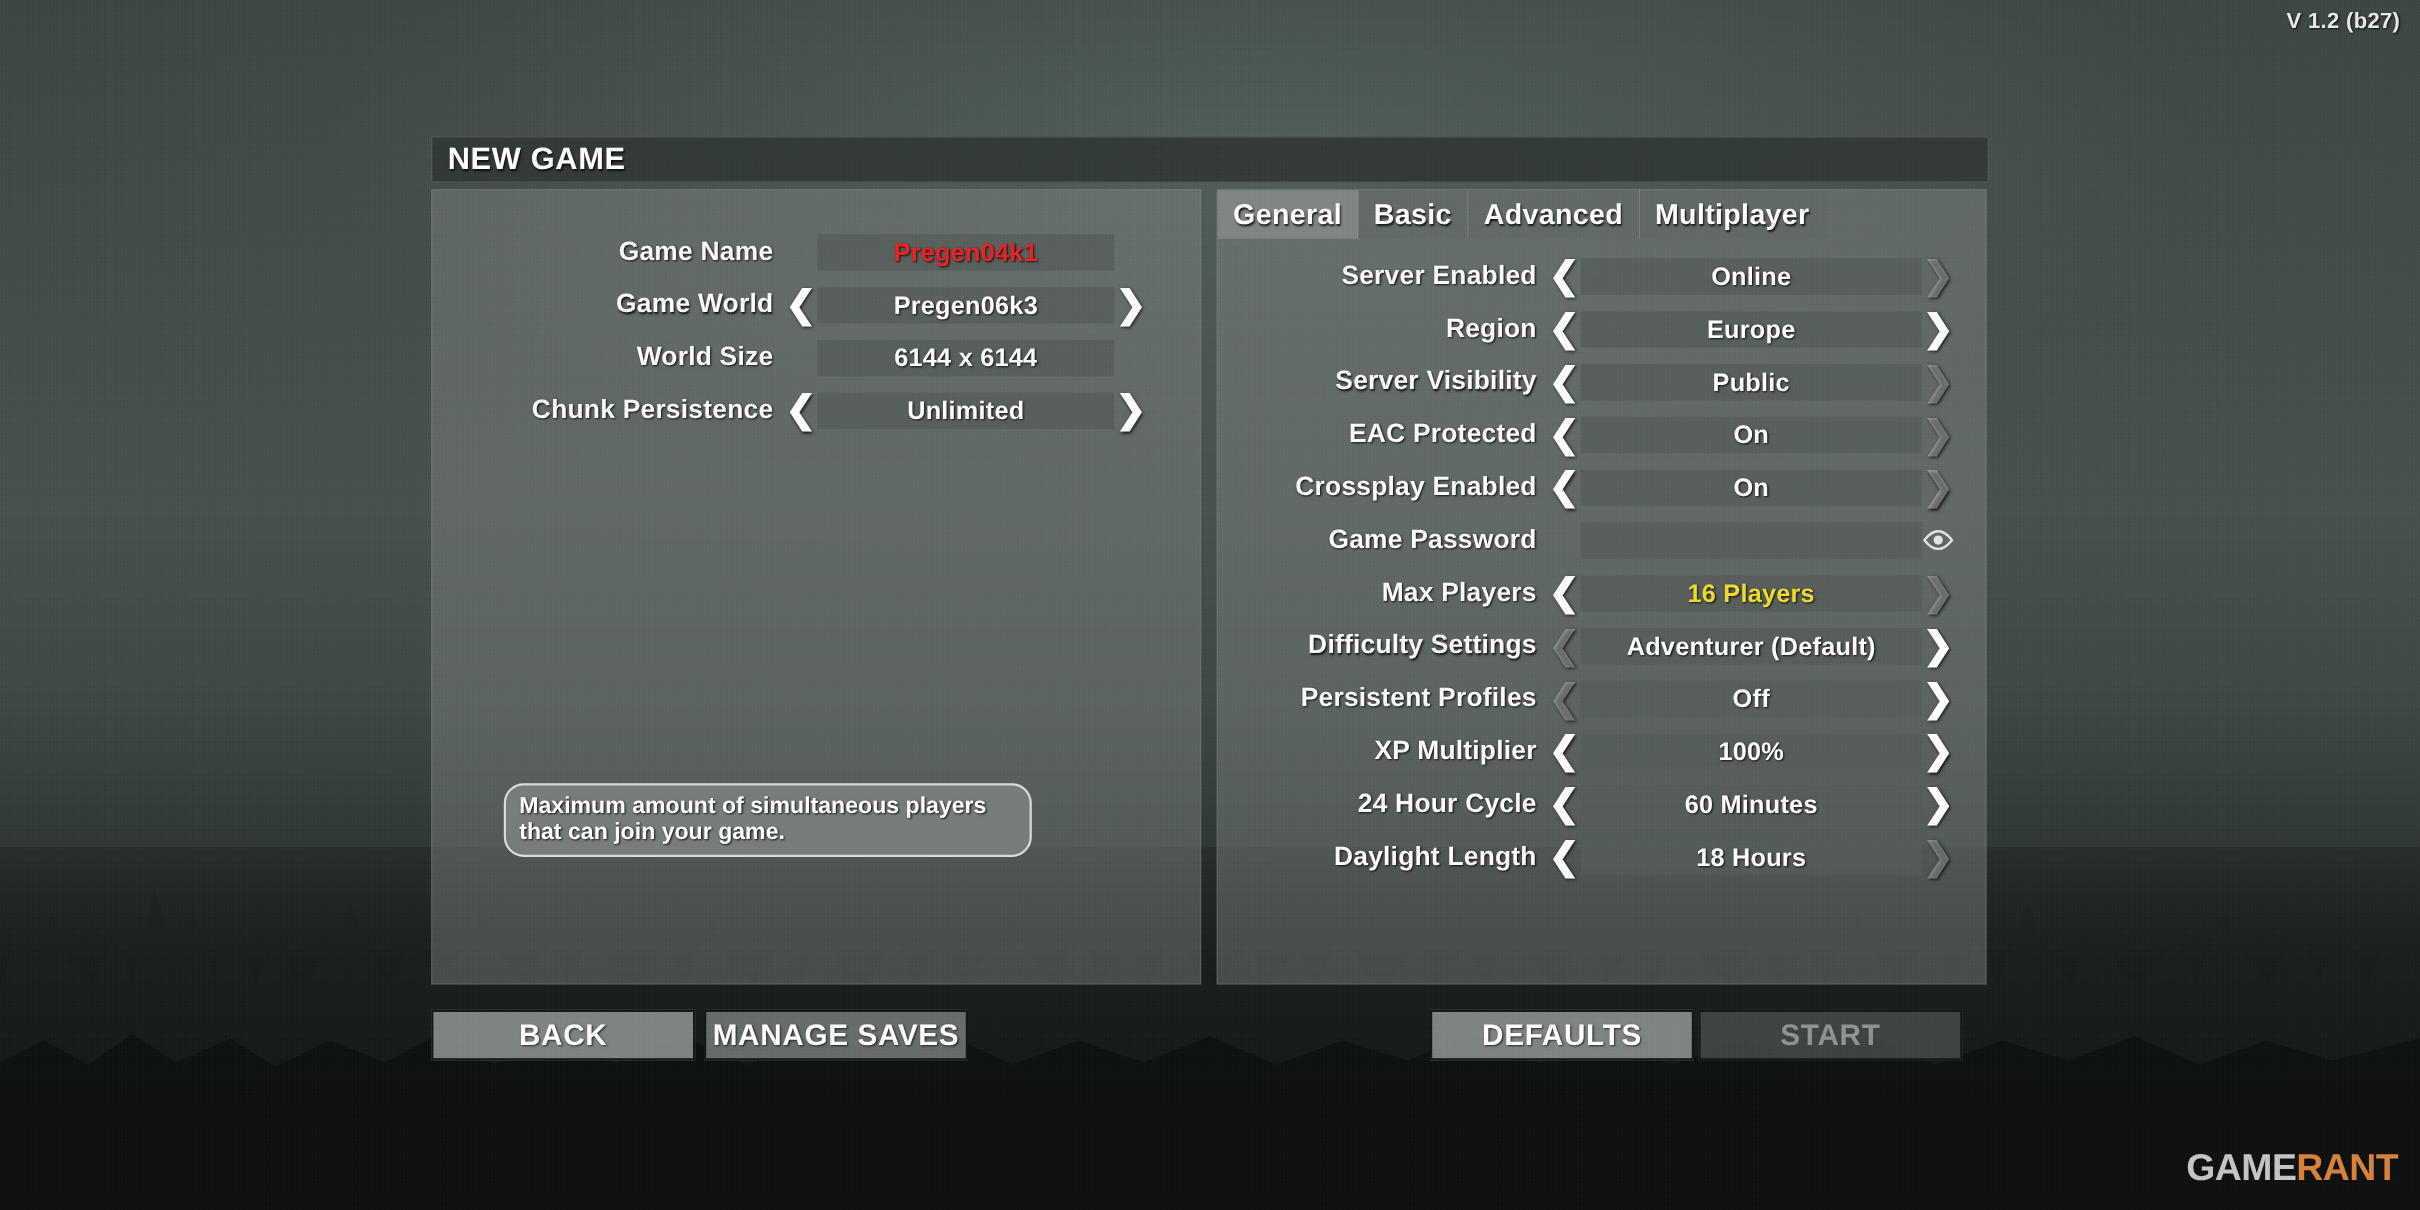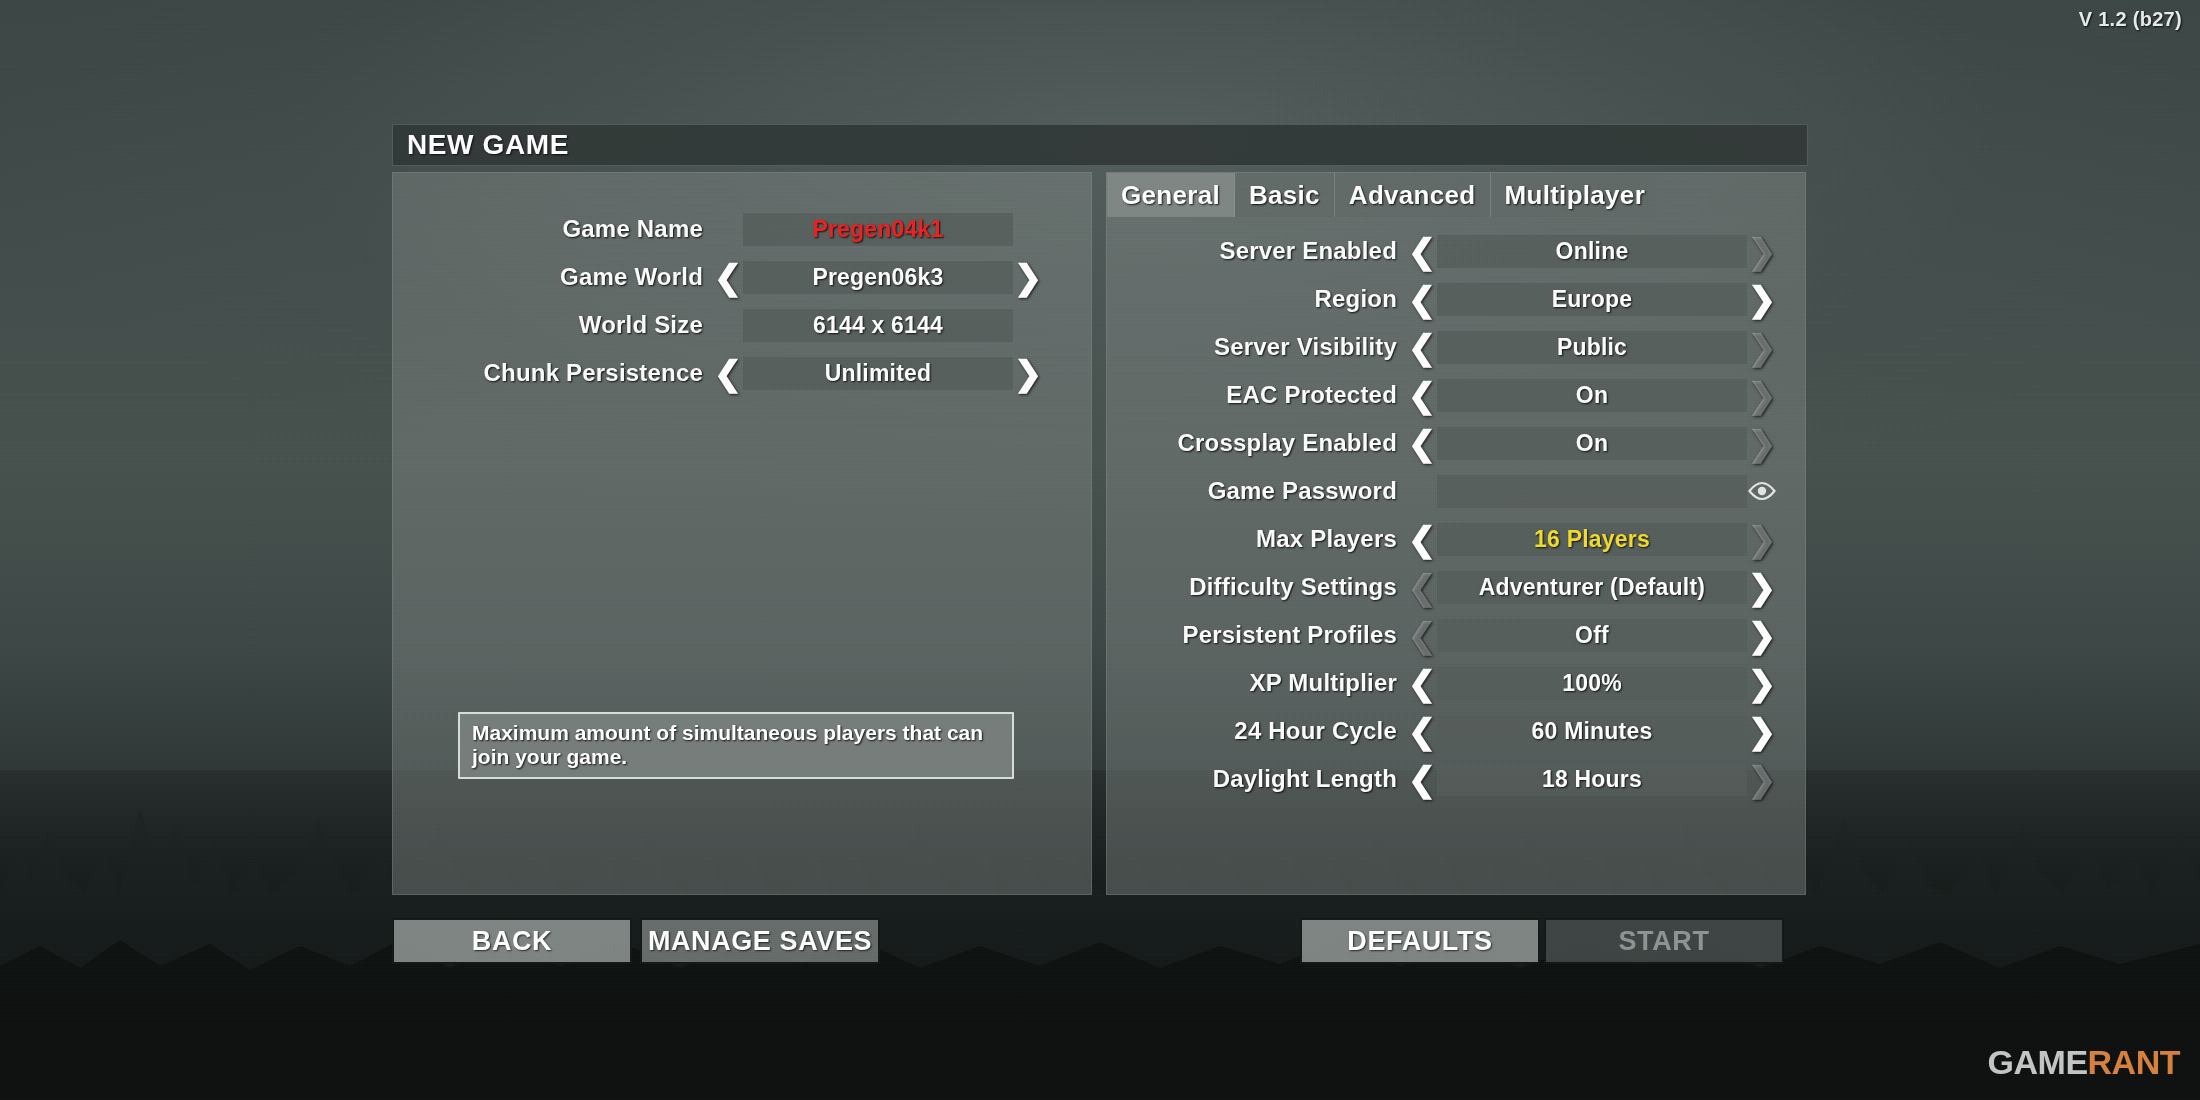--- a/index.html
+++ b/index.html
@@ -138,23 +138,23 @@
     text-shadow:1px 1px 2px rgba(0,0,0,.85);
     background:rgba(96,104,102,.55);
     border-right:1px solid rgba(150,160,157,.45);
     padding:0 14px; white-space:nowrap;
   }
   .tab:last-child{ border-right:none; }
   .tab.active{ background:rgba(142,150,147,.62); }
 
   
   .tooltip{
-    position:absolute; left:66px; top:588px; width:556px;
+    position:absolute; left:66px; top:588px; width:480px;
     background:rgba(120,128,125,.93);
-    border:2px solid #d7dcdb; border-radius:1px;
+    border:2px solid #d7dcdb; border-radius:18px;
     padding:7px 12px 9px 12px;
     font-size:21px; font-weight:bold; color:#ffffff;
     line-height:1.12; font-stretch:condensed;
     text-shadow:1px 1px 2px rgba(0,0,0,.85);
     z-index:40;
   }
 
   
   .footer{
     position:absolute; left:392px; top:918px; width:1416px; height:48px;

